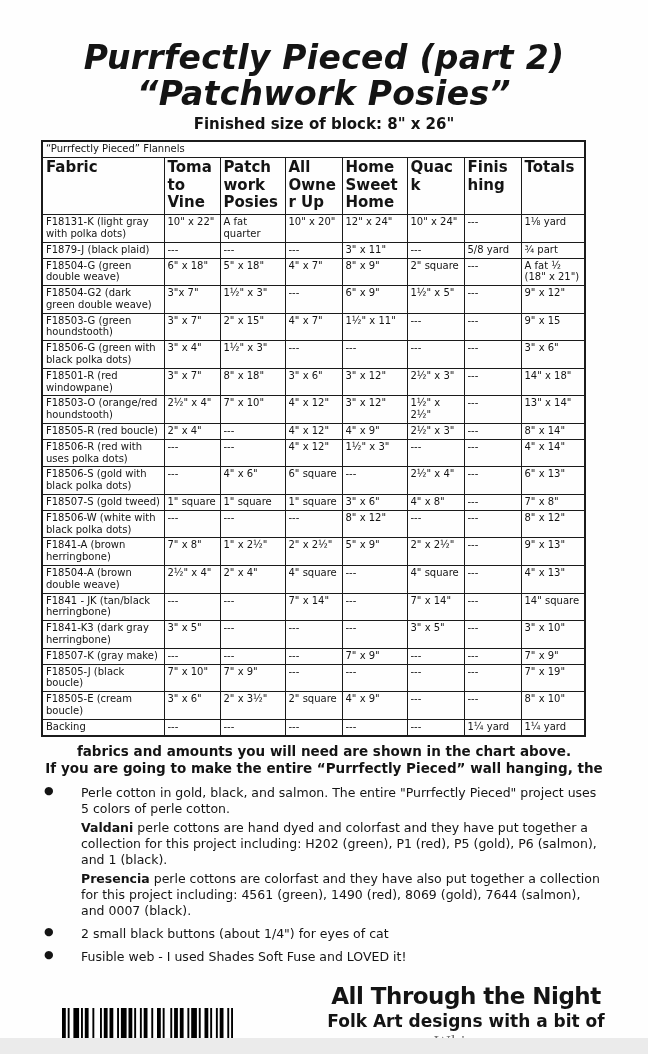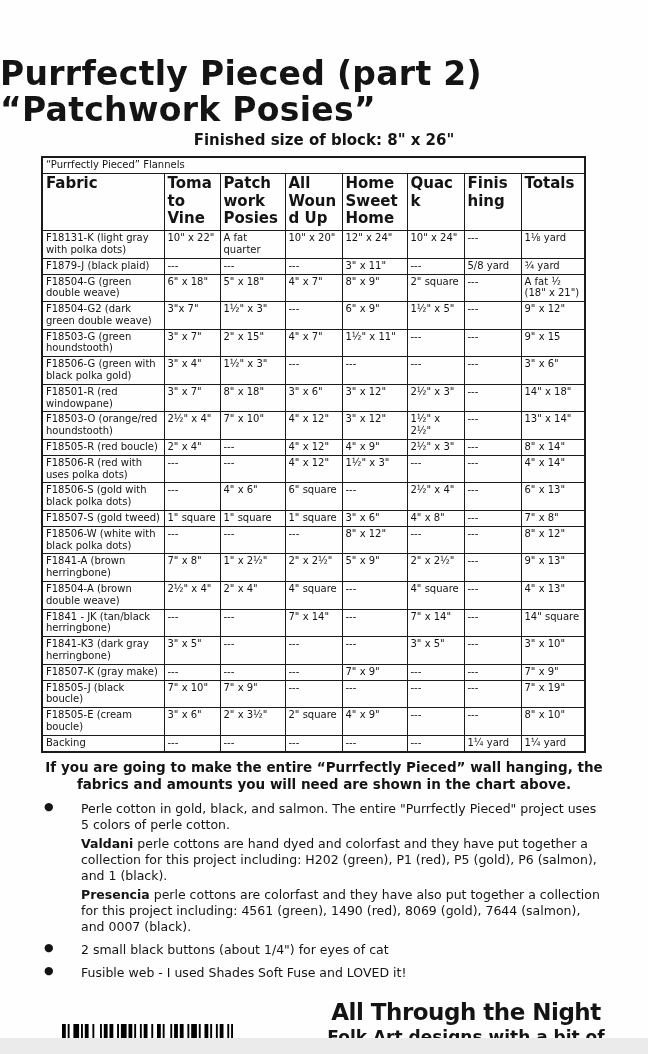--- a/index.html
+++ b/index.html
@@ -5,21 +5,21 @@
   html,body{margin:0;padding:0;background:#ffffff;}
   .page{
     position:relative;
     width:648px;height:1054px;
     background:#fefefe;
     font-family:"DejaVu Sans",sans-serif;
     color:#141414;
     overflow:hidden;
   }
   
-  .titles{padding-top:56px;line-height:1.08;}
+  .titles{padding-top:40px;text-align:center;line-height:1.08;font-style:italic;}
   .title-line{font-size:33px;font-weight:600;letter-spacing:.3px;}
   .subtitle{text-align:center;font-size:15px;font-weight:600;margin-top:4px;}
 
   
   table.flannels{
     border-collapse:collapse;
     table-layout:fixed;
     width:474px;
     margin:7px 0 0 41px;
     border:2px solid #1b1b1b;
@@ -91,21 +91,21 @@
         <col class="c-tot">
     </colgroup>
     <tbody>
       <tr>
         <td class="tbl-title" colspan="8">“Purrfectly Pieced” Flannels</td>
       </tr>
       <tr class="hdr">
           <th>Fabric</th>
           <th>Tomato Vine</th>
           <th>Patchwork Posies</th>
-          <th>All Wound Up</th>
+          <th>All Owner Up</th>
           <th>Home Sweet Home</th>
           <th>Quack</th>
           <th>Finishing</th>
           <th>Totals</th>
         </tr>
     </tbody>
     <tbody>
         <tr>
           <td>F18131-K (light gray with polka dots)</td>
           <td>10" x 22"</td>
@@ -117,21 +117,21 @@
           <td>1⅛ yard</td>
         </tr>
         <tr>
           <td>F1879-J (black plaid)</td>
           <td>---</td>
           <td>---</td>
           <td>---</td>
           <td>3" x 11"</td>
           <td>---</td>
           <td>5/8 yard</td>
-          <td>¾ yard</td>
+          <td>¾ part</td>
         </tr>
         <tr>
           <td>F18504-G (green double weave)</td>
           <td>6" x 18"</td>
           <td>5" x 18"</td>
           <td>4" x 7"</td>
           <td>8" x 9"</td>
           <td>2" square</td>
           <td>---</td>
           <td>A fat ½ (18" x 21")</td>
@@ -150,21 +150,21 @@
           <td>F18503-G (green houndstooth)</td>
           <td>3" x 7"</td>
           <td>2" x 15"</td>
           <td>4" x 7"</td>
           <td>1½" x 11"</td>
           <td>---</td>
           <td>---</td>
           <td>9" x 15</td>
         </tr>
         <tr>
-          <td>F18506-G (green with black polka gold)</td>
+          <td>F18506-G (green with black polka dots)</td>
           <td>3" x 4"</td>
           <td>1½" x 3"</td>
           <td>---</td>
           <td>---</td>
           <td>---</td>
           <td>---</td>
           <td>3" x 6"</td>
         </tr>
         <tr>
           <td>F18501-R (red windowpane)</td>
@@ -313,22 +313,22 @@
           <td>---</td>
           <td>---</td>
           <td>---</td>
           <td>1¼ yard</td>
           <td>1¼ yard</td>
         </tr>
       </tbody>
   </table>
 
   <div class="chart-note">
+    <div>fabrics and amounts you will need are shown in the chart above.</div>
     <div>If you are going to make the entire “Purrfectly Pieced” wall hanging, the</div>
-    <div>fabrics and amounts you will need are shown in the chart above.</div>
   </div>
 
   <div class="bullets">
       <div class="bullet-row">
         <span class="bullet-dot">●</span>
         <div class="bullet-content">
           <p>Perle cotton in gold, black, and salmon.  The entire "Purrfectly Pieced" project uses 5 colors of perle cotton.</p>
           <p><b>Valdani</b> perle cottons are hand dyed and colorfast and they have put together a collection for this project including: H202 (green), P1 (red), P5 (gold), P6 (salmon), and 1 (black).</p>
           <p><b>Presencia</b> perle cottons are colorfast and they have also put together a collection for this project including: 4561 (green), 1490 (red), 8069 (gold), 7644 (salmon), and 0007 (black).</p>
         </div>

